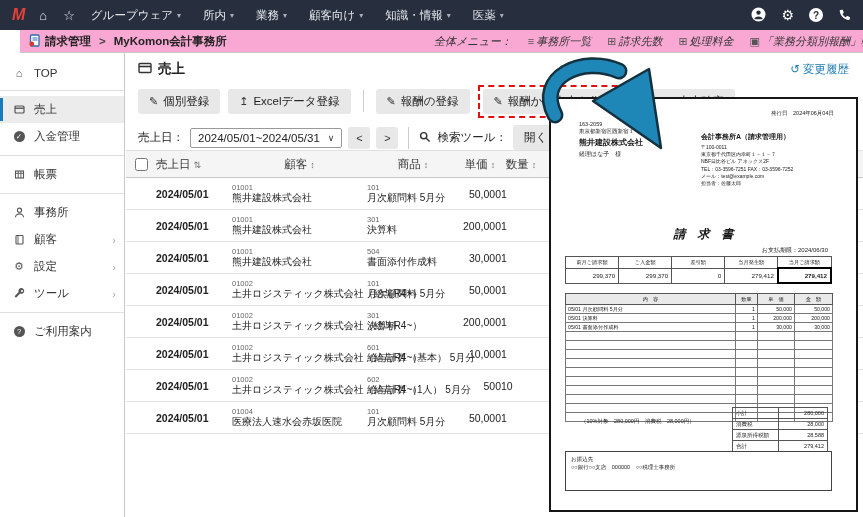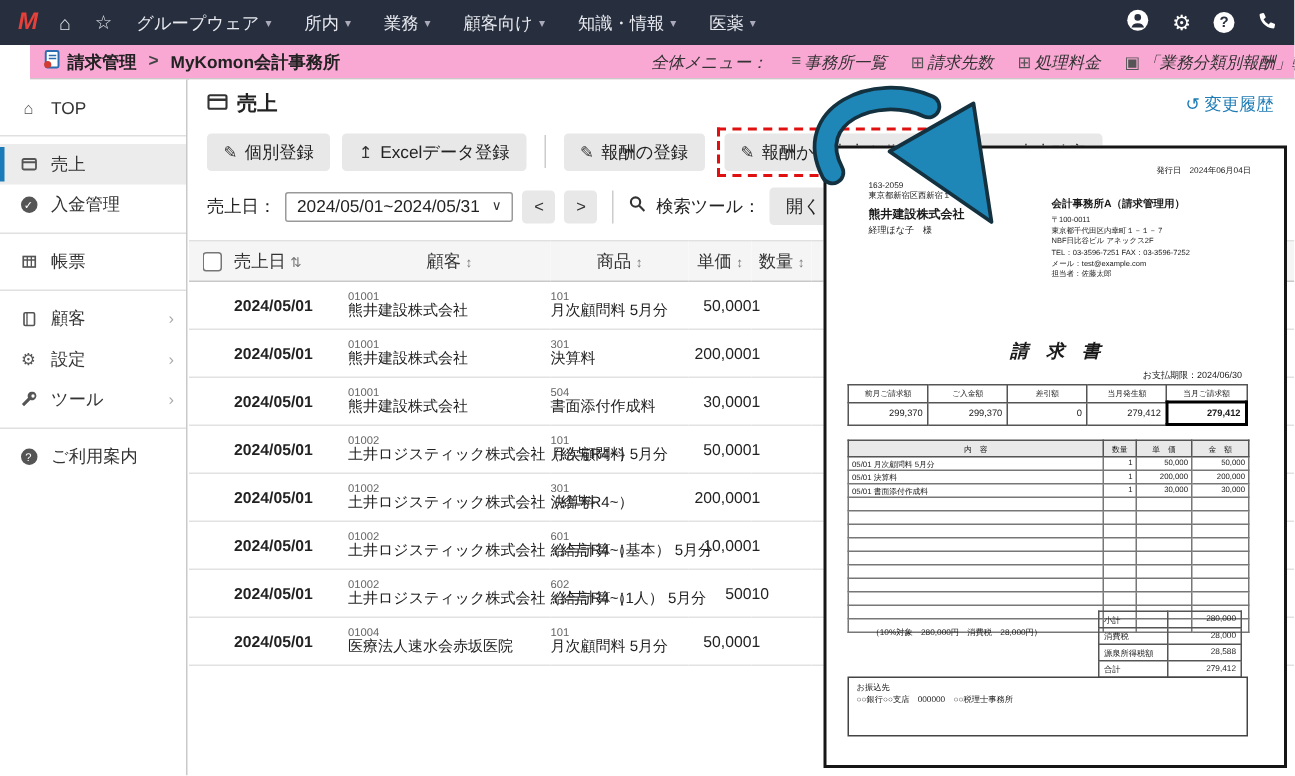--- a/index.html
+++ b/index.html
@@ -47,21 +47,21 @@
         display:flex;align-items:center;gap:5px;font-family:inherit;white-space:nowrap;cursor:pointer;}
   .gbtn .bic{font-size:11px;color:#333;}
   .vsep{width:1px;height:22px;background:#ccc;margin:0 4px;}
   .dashed-box{border:2px dashed #e01010;padding:2px 3px;}
   .filter-row{display:flex;align-items:center;margin:10px 12px 0;height:25px;font-size:11.5px;gap:6px;}
   .sel{border:1px solid #999;border-radius:2px;background:#fff;padding:3px 7px;display:flex;align-items:center;gap:8px;
        font-size:11.5px;cursor:pointer;}
   .sel .caret{font-size:9px;color:#333;}
   .sqbtn{background:#e8e8e8;border:none;border-radius:3px;width:22px;height:22px;font-size:11px;color:#333;cursor:pointer;}
   
-  table.list{width:100%;border-collapse:collapse;table-layout:fixed;margin-top:10px;}
+  table.list{width:100%;border-collapse:collapse;table-layout:fixed;}
   table.list th{background:#f5f5f5;border-top:1px solid #e0e0e0;border-bottom:1px solid #c9c9c9;
       font-weight:normal;font-size:11.5px;color:#333;height:26px;padding:0;}
   table.list td{border-bottom:1px solid #e2e2e2;height:31px;padding:0;vertical-align:middle;}
   .sorti{font-size:9px;color:#777;margin-left:3px;}
   .cdate{font-size:10.5px;font-weight:bold;}
   .code{display:block;font-size:7.5px;line-height:8px;color:#666;}
   .nm{display:block;font-size:10px;line-height:12px;white-space:nowrap;overflow:visible;}
   .num{font-size:10.5px;text-align:right;padding-right:4px;}
   .qty{font-size:10.5px;padding-left:10px;}
   .total-row{display:flex;align-items:center;gap:12px;padding:6px 0 8px 290px;border-bottom:2px solid #8a8a8a;
@@ -208,20 +208,29 @@
           <line x1="4.2" y1="2" x2="4.2" y2="9" stroke="#555" stroke-width="0.9"></line>
           <line x1="6.9" y1="2" x2="6.9" y2="9" stroke="#555" stroke-width="0.9"></line>
         </svg>
     </span>
     <span>帳票</span>
   </div>
   <div class="sb-div"></div>
   <div class="sb-item">
     <span class="ic">
       <svg width="11" height="11" viewBox="0 0 11 11">
+          <circle cx="5.5" cy="3.2" r="2.1" fill="none" stroke="#555" stroke-width="1.1"></circle>
+          <path d="M1.5,10.3 a4,3.4 0 0 1 8,0" fill="none" stroke="#555" stroke-width="1.1"></path>
+        </svg>
+    </span>
+    <span>事務所</span>
+  </div>
+  <div class="sb-item">
+    <span class="ic">
+      <svg width="11" height="11" viewBox="0 0 11 11">
           <rect x="2" y="1.5" width="7" height="8.5" rx="0.8" fill="none" stroke="#555" stroke-width="1.1"></rect>
           <line x1="4" y1="1.5" x2="4" y2="10" stroke="#555" stroke-width="0.9"></line>
         </svg>
     </span>
     <span>顧客</span>
     <span class="sb-chev">›</span>
   </div>
   <div class="sb-item">
     <span class="ic">⚙</span>
     <span>設定</span>

